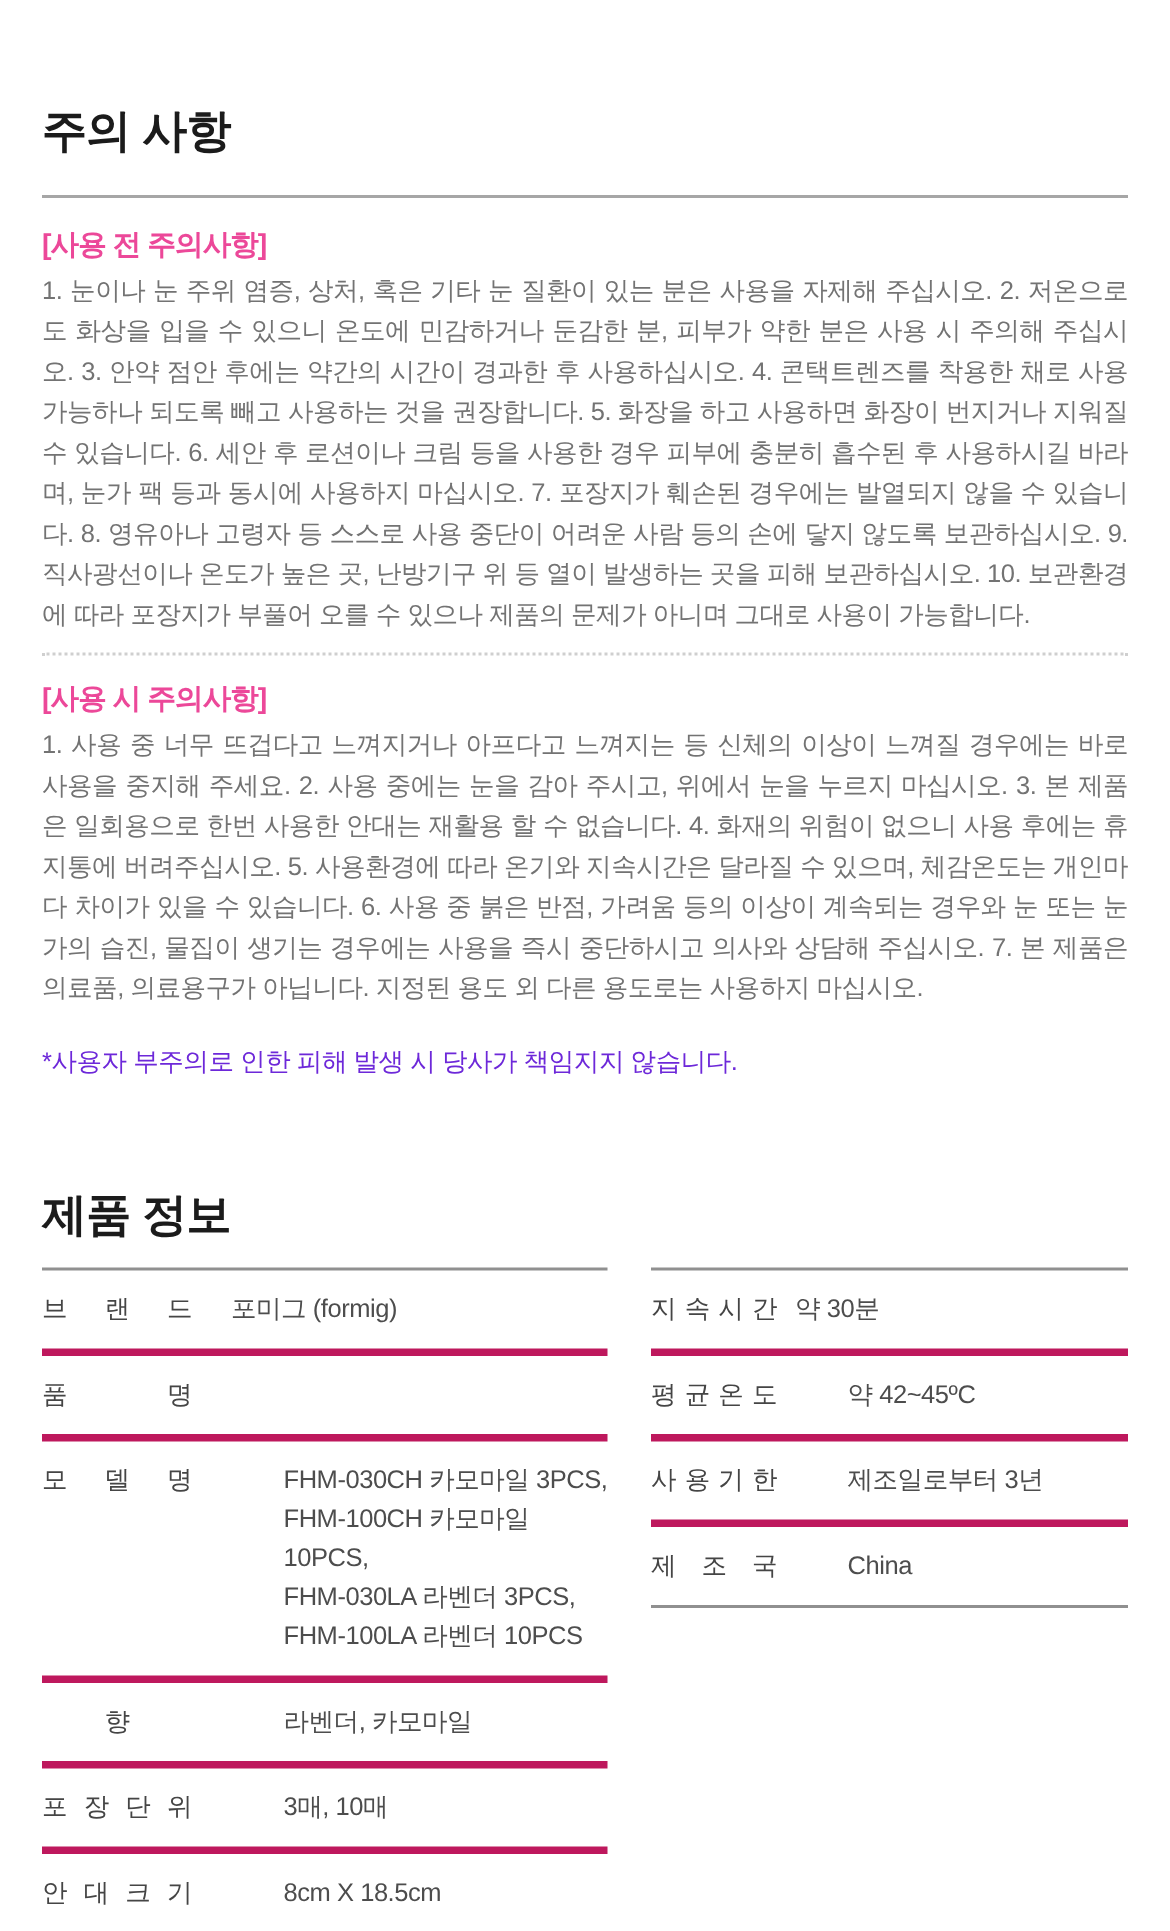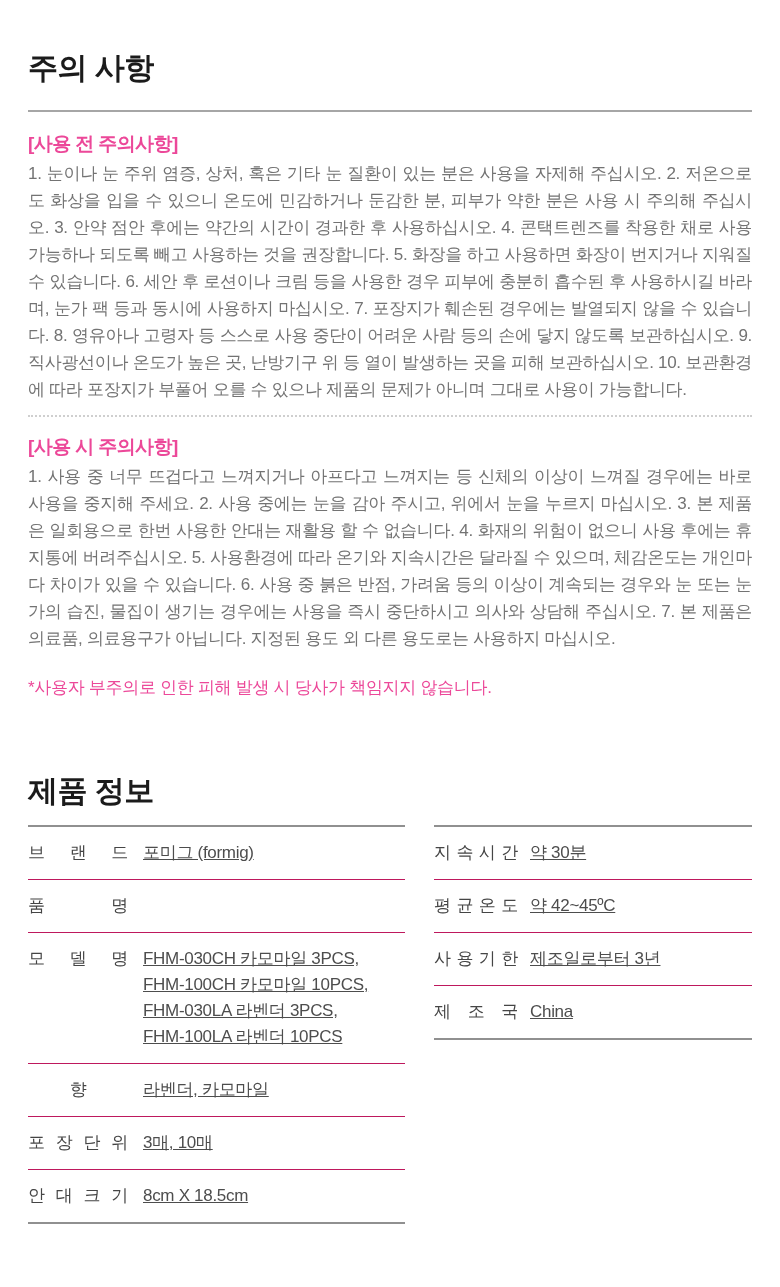--- a/index.html
+++ b/index.html
@@ -12,21 +12,21 @@
   }
   .page { padding: 0 28px; width: 780px; }
 
   h1.big-title {
     font-size: 30px;
     line-height: 36px;
     font-weight: 700;
     color: #1b1b1b;
     letter-spacing: -0.5px;
   }
-  .title-precautions { margin-top: 50px; }
+  .title-precautions { margin-top: 70px; }
   .divider-solid {
     margin-top: 24px;
     border: none;
     border-top: 2px solid #a6a6a6;
   }
   h2.sub-heading {
     margin-top: 20px;
     margin-bottom: 4px;
     font-size: 19px;
     line-height: 24px;
@@ -45,21 +45,21 @@
     margin-top: 12px;
     border: none;
     border-top: 2px dotted #cfcfcf;
   }
   .section-in-use h2 { margin-top: 18px; }
   p.note-text {
     margin-top: 22px;
     font-size: 17px;
     line-height: 27px;
     letter-spacing: -0.3px;
-    color: #ec4899;
+    color: #6d28d9;
   }
 
   .title-product { margin-top: 72px; }
 
   .tables {
     margin-top: 16px;
     display: flex;
     justify-content: space-between;
     align-items: flex-start;
     width: 724px;
@@ -71,35 +71,34 @@
   .info-table.left  { width: 377px; }
   .info-table.right { width: 318px; }
   .info-row {
     display: flex;
     padding: 13px 0;
     font-size: 17px;
     line-height: 26px;
     letter-spacing: -0.3px;
     color: #4d4d4d;
   }
-  .info-row + .info-row { border-top: 1px solid #be185d; }
+  .info-row + .info-row { border-top: 5px solid #be185d; gap: 35px; }
   .cell-label {
     flex: none;
     text-align: justify;
     text-align-last: justify;
     color: #454545;
   }
-  .info-table.left  .cell-label { width: 100px; margin-right: 15px; }
+  .info-table.left  .cell-label { width: 100px; margin-right: 26px; }
   .info-table.right .cell-label { width: 84px;  margin-right: 12px; }
   .cell-label.center { text-align-last: center; }
   .cell-value {
     flex: 1 1 auto;
     white-space: pre-line;
     color: #4d4d4d;
-    text-decoration: underline;
   }
 </style>
 </head>
 <body>
 
 <div class="page">
 
   <h1 class="big-title title-precautions">주의 사항</h1>
 
   <hr class="divider-solid">

